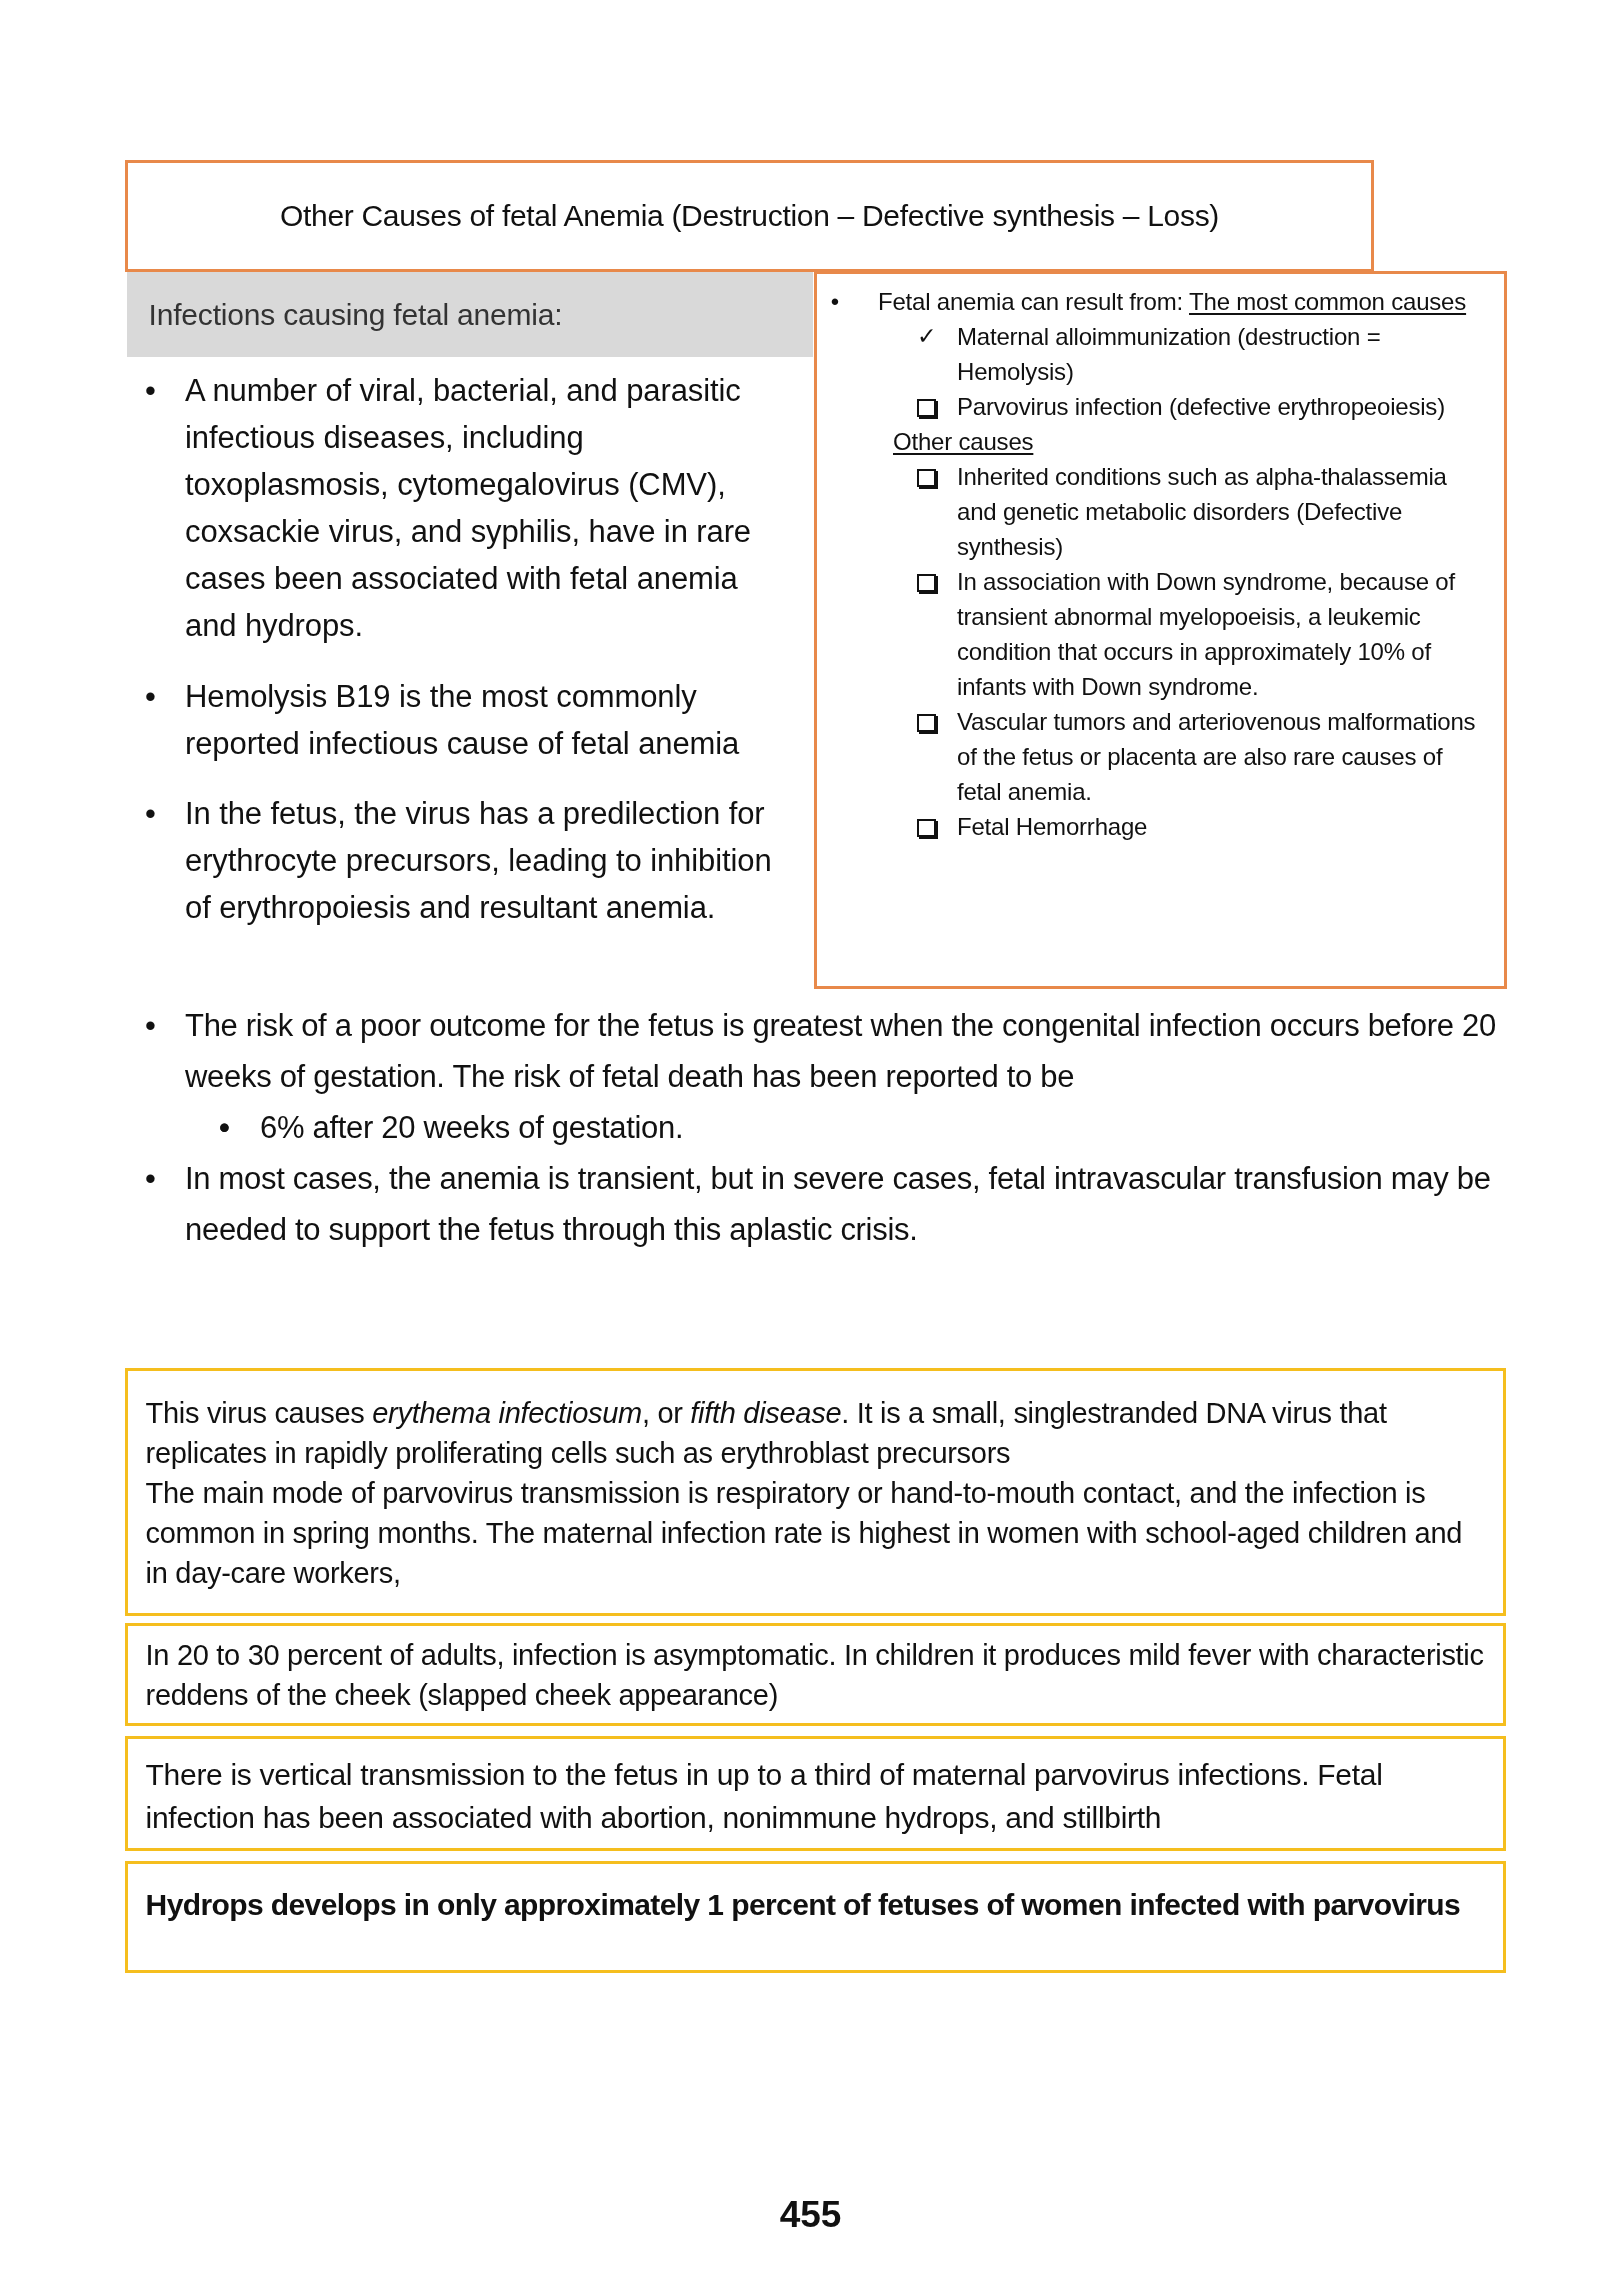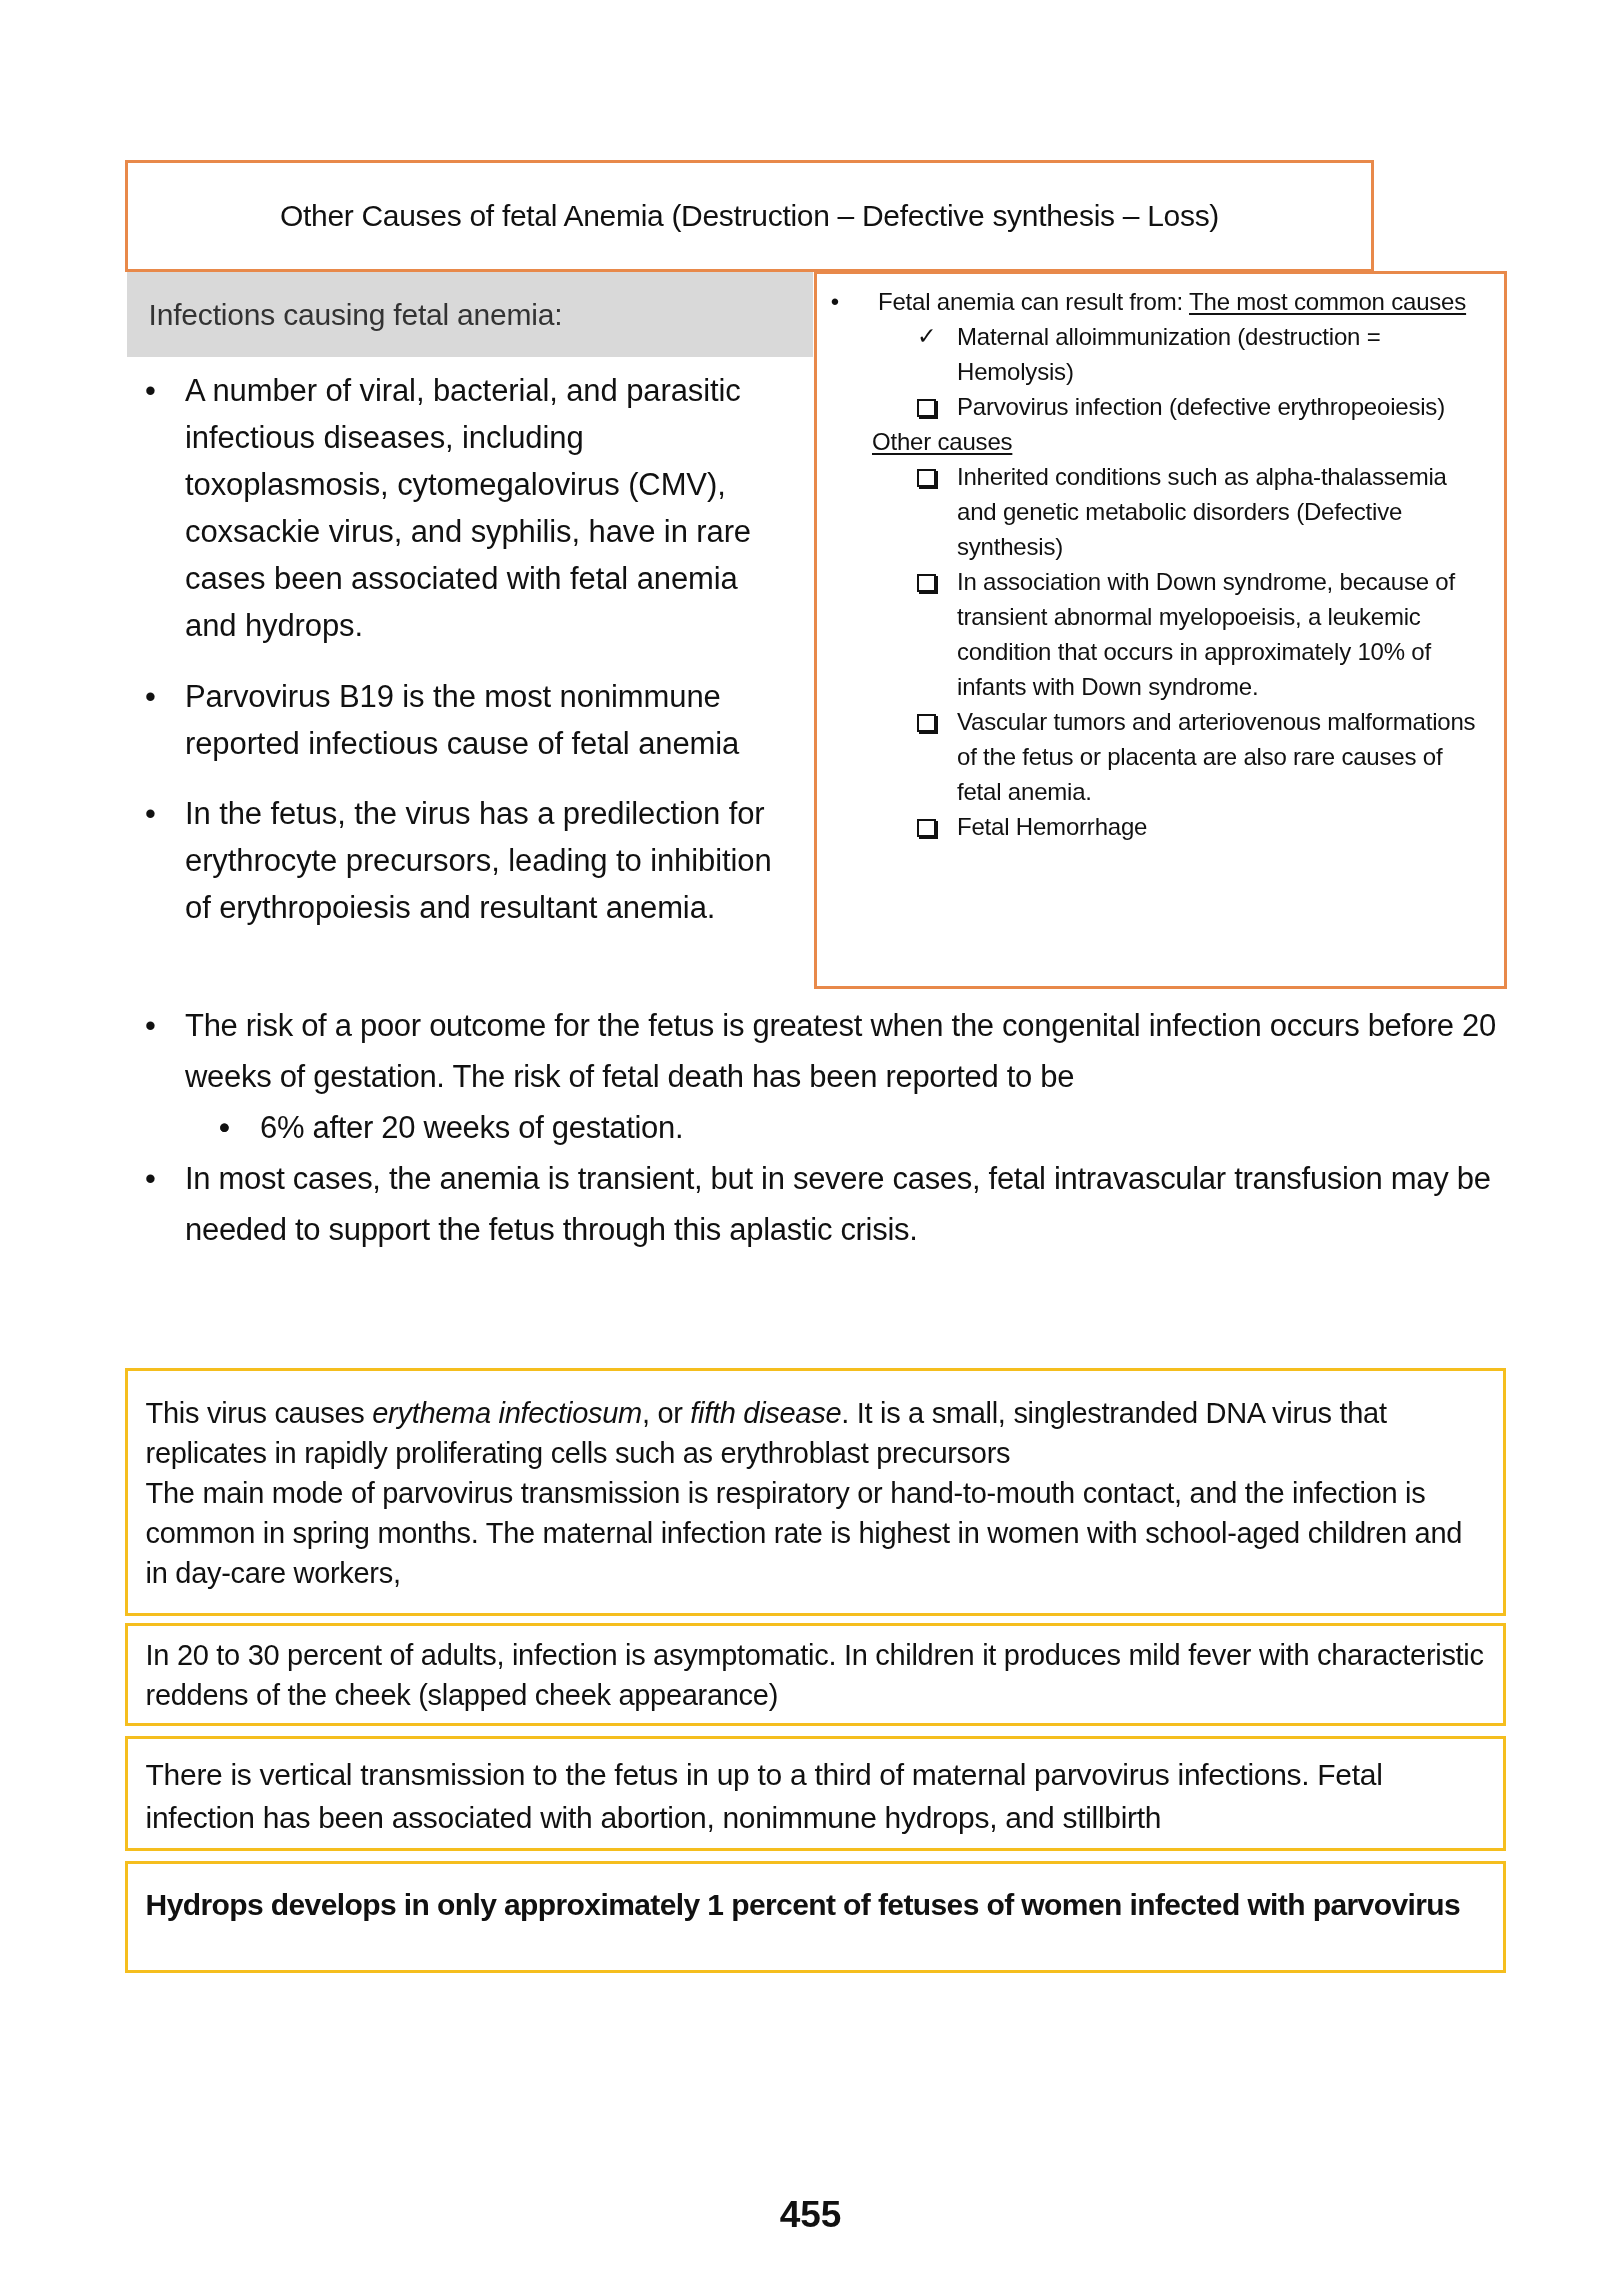--- a/index.html
+++ b/index.html
@@ -28,21 +28,21 @@
   #right-box { left: 814px; top: 271px; width: 693px; height: 718px;
                border: 3.9px solid #E8894A; border-top-width: 3.9px; padding: 9.8px 19.6px 0 0; }
   .rb-line { position: relative; font-size: 24px; line-height: 35px; letter-spacing: -0.2px; }
   .rb-top { padding-left: 61px; }
   .rb-top .dot { position: absolute; left: 13.7px; top: 0; }
   .u { text-decoration: underline; text-decoration-thickness: 2px; text-underline-offset: 2.9px; }
   .rb-sub { padding-left: 140px; }
   .rb-sub .mark { position: absolute; left: 100px; top: 0; font-size: 23.5px; }
   .box-mark { display: inline-block; width: 14.7px; height: 14.7px; border: 2px solid #111;
               box-shadow: 2px 2px 0 #111; margin-top: 9.8px; }
-  .rb-other { padding-left: 55px; }
+  .rb-other { padding-left: 76px; }
 
   
   #wide-list { left: 145px; top: 1000px; width: 1353px; margin: 0; padding: 0; list-style: none; }
   #wide-list li { position: relative; padding-left: 40px; font-size: 31px; line-height: 51px; letter-spacing: -0.3px; }
   #wide-list li .dot { position: absolute; left: 0; top: 0; }
   #wide-list li.sub { padding-left: 115px; }
   #wide-list li.sub .dot { left: 74px; }
 
   
   .ybox { left: 125px; width: 1381px; border: 3.9px solid #F5BE1E; padding: 0 17.6px;
@@ -61,21 +61,21 @@
 <div id="title-box" class="abs">
   <span>Other Causes of fetal Anemia (Destruction – Defective synthesis – Loss)</span>
 </div>
 
 <div id="gray-header" class="abs">
   <span>Infections causing fetal anemia:</span>
 </div>
 
 <ul id="left-list" class="abs">
   <li><span class="dot">•</span><span>A number of viral, bacterial, and parasitic infectious diseases, including toxoplasmosis, cytomegalovirus (CMV), coxsackie virus, and syphilis, have in rare cases been associated with fetal anemia and hydrops.</span></li>
-  <li><span class="dot">•</span><span>Parvovirus B19 is the most nonimmune reported infectious cause of fetal anemia</span></li>
+  <li><span class="dot">•</span><span>Hemolysis B19 is the most commonly reported infectious cause of fetal anemia</span></li>
   <li><span class="dot">•</span><span>In the fetus, the virus has a predilection for erythrocyte precursors, leading to inhibition of erythropoiesis and resultant anemia.</span></li>
 </ul>
 
 <div id="right-box" class="abs">
   <div class="rb-line rb-top">
     <span class="dot">•</span>
     <span>Fetal anemia can result from: </span><span class="u">The most common causes</span>
   </div>
   <div class="rb-line rb-sub">
     <span class="mark">✓</span>

